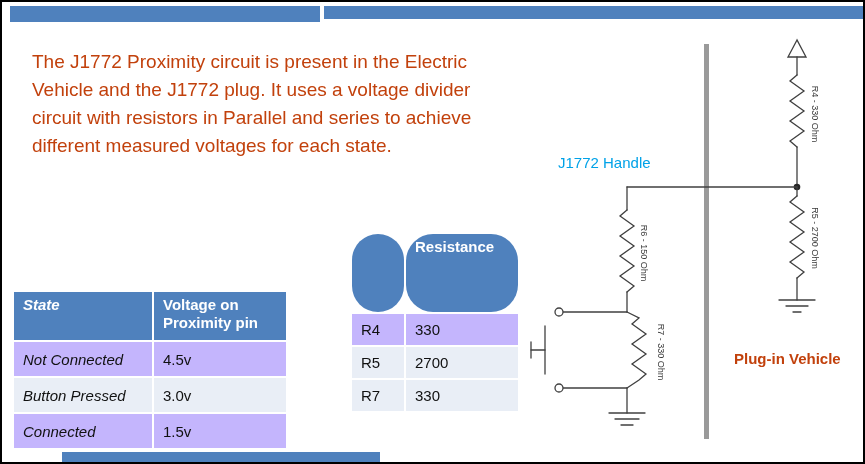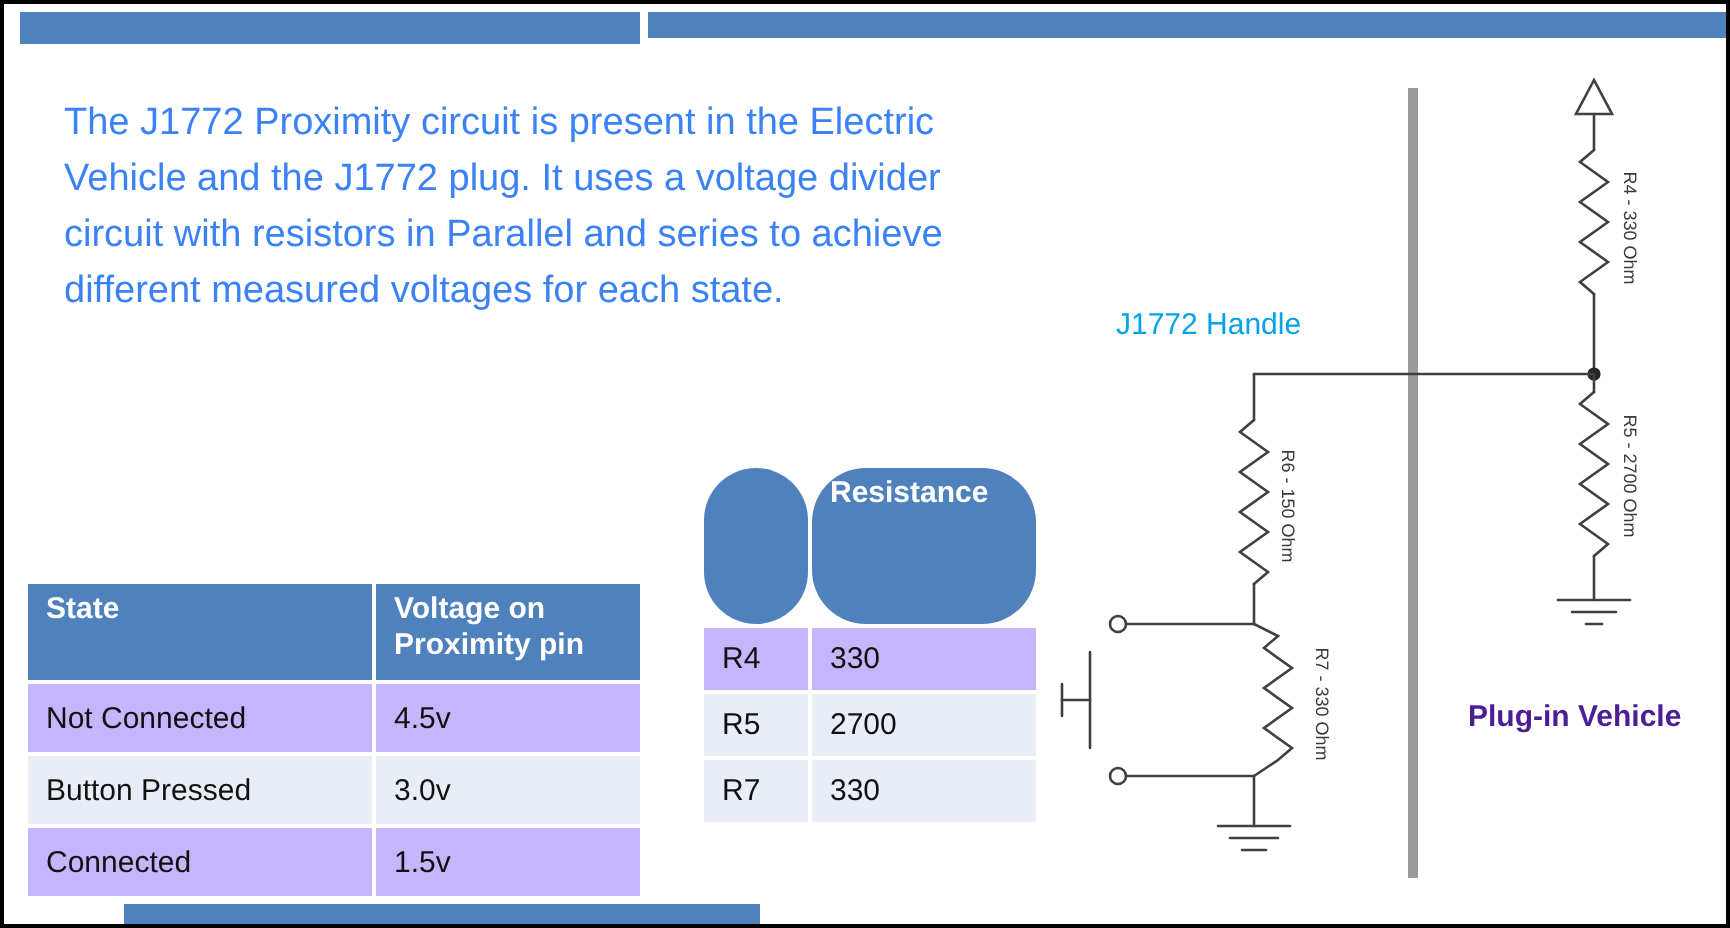--- a/index.html
+++ b/index.html
@@ -8,32 +8,32 @@
     position:relative; width:865px; height:464px;
     background:#ffffff; border:2px solid #000; overflow:hidden;
   }
   .bar { position:absolute; background:#4f81bd; }
   .bar-top-left  { left:8px;   top:4px;   width:310px; height:16px; }
   .bar-top-right { left:322px; top:4px;   width:539px; height:13px; }
   .bar-bottom    { left:60px;  top:450px; width:318px; height:11px; }
 
   .intro {
     position:absolute; left:30px; top:46px; width:482px;
-    font-size:19px; line-height:28px; color:#3b82f6;
+    font-size:19px; line-height:28px; color:#c2410c;
   }
 
   table { border-collapse:separate; border-spacing:2px; position:absolute; background:#fff; }
   th, td { font-size:15px; padding:4px 9px; text-align:left; }
   th { background:#4f81bd; color:#fff; font-weight:bold; vertical-align:top; line-height:18px; }
   td { color:#111; vertical-align:middle; }
   .row-a td { background:#c4b5fd; }
   .row-b td { background:#e9eef6; }
 
   .state-table { left:10px; top:288px; }
-  .state-table th:first-child, .state-table td:first-child { width:172px; }
+  .state-table th:first-child, .state-table td:first-child { width:138px;font-style:italic; }
   .state-table th:last-child,  .state-table td:last-child  { width:132px; }
   .state-table th { height:48px; }
   .state-table td { height:34px; }
 
   .res-table { left:348px; top:230px; }
   .res-table th:first-child, .res-table td:first-child { width:52px; }
   .res-table th:last-child,  .res-table td:last-child  { width:112px; }
   .res-table th { height:78px;border-radius:27px; }
   .res-table td { height:31px; }
 
@@ -41,21 +41,21 @@
   .wire { stroke:#404040; stroke-width:1.3; fill:none; stroke-linecap:round; }
   .terminal { stroke:#404040; stroke-width:1.3; fill:#ffffff; }
   .res-label { font-size:9px; fill:#3a3a3a; }
 
   .handle-label {
     position:absolute; left:556px; top:152px;
     font-size:15px; font-weight:normal; color:#00a2e8; white-space:nowrap;
   }
   .vehicle-label {
     position:absolute; left:732px; top:348px;
-    font-size:15px; font-weight:bold; color:#4c1d95; white-space:nowrap;
+    font-size:15px; font-weight:bold; color:#c2410c; white-space:nowrap;
   }
 </style>
 </head>
 <body>
 
 <div class="slide">
 
   <div class="bar bar-top-left"></div>
   <div class="bar bar-top-right"></div>
   <div class="bar bar-bottom"></div>

